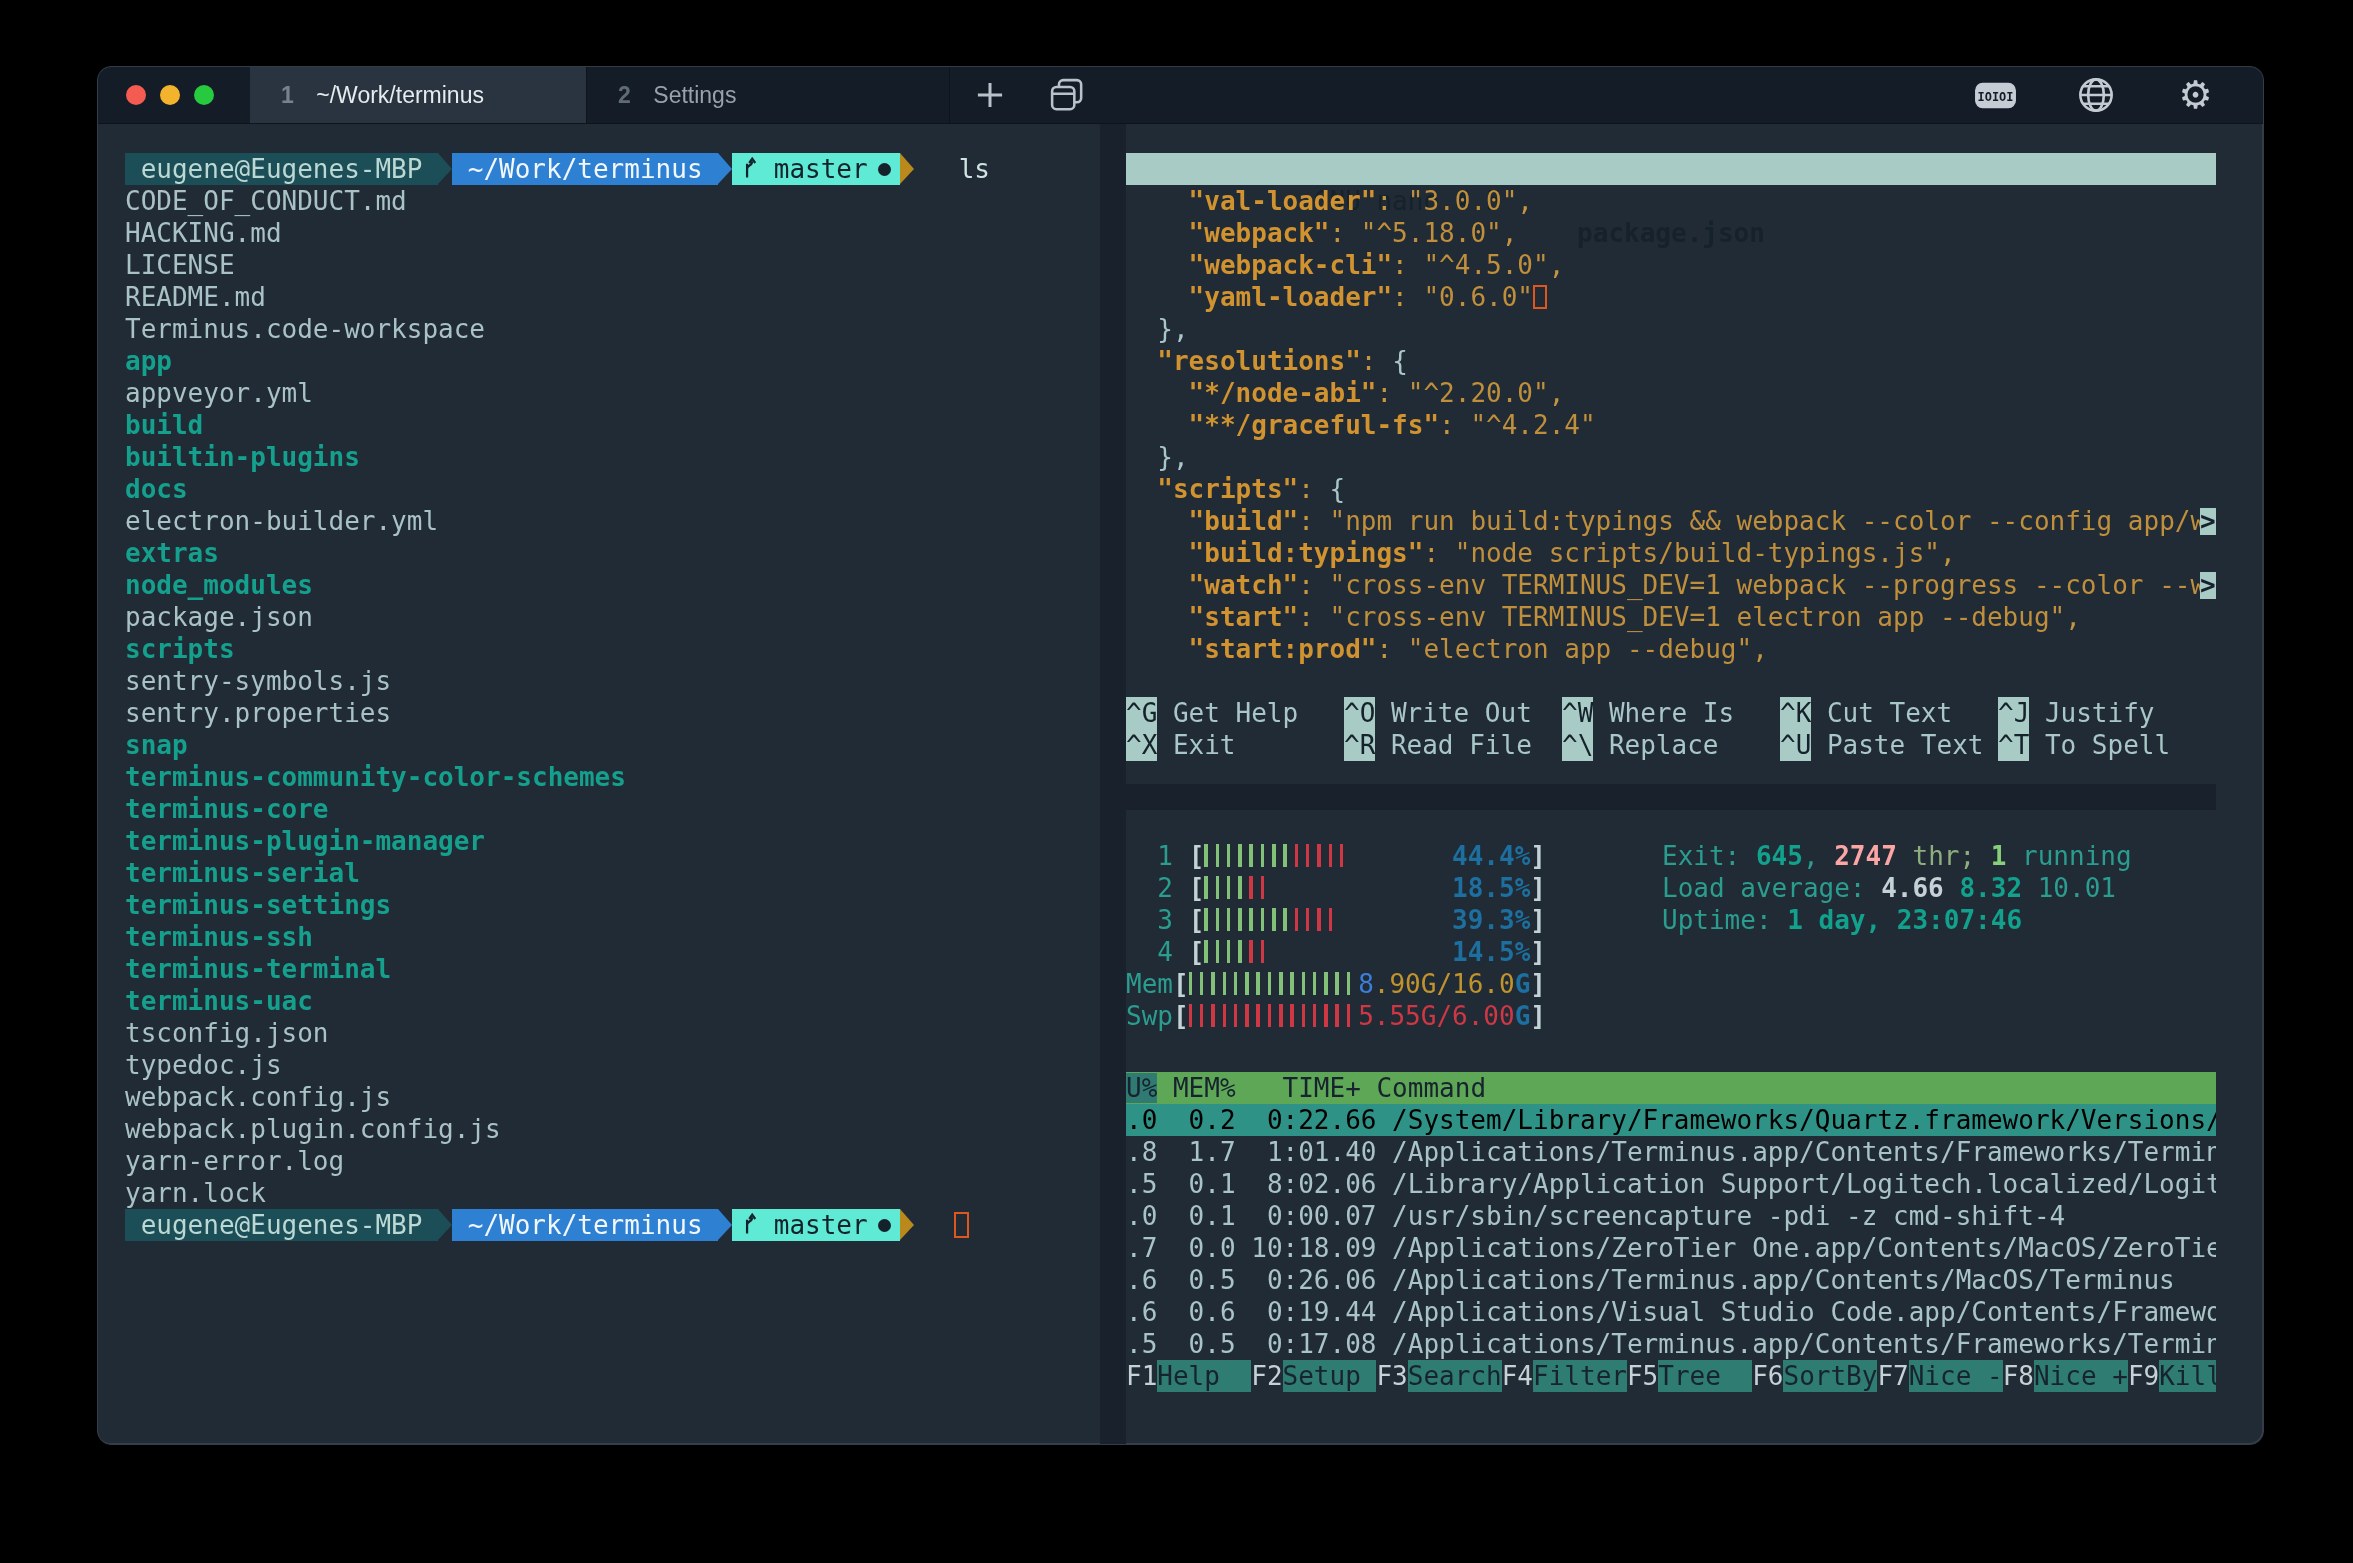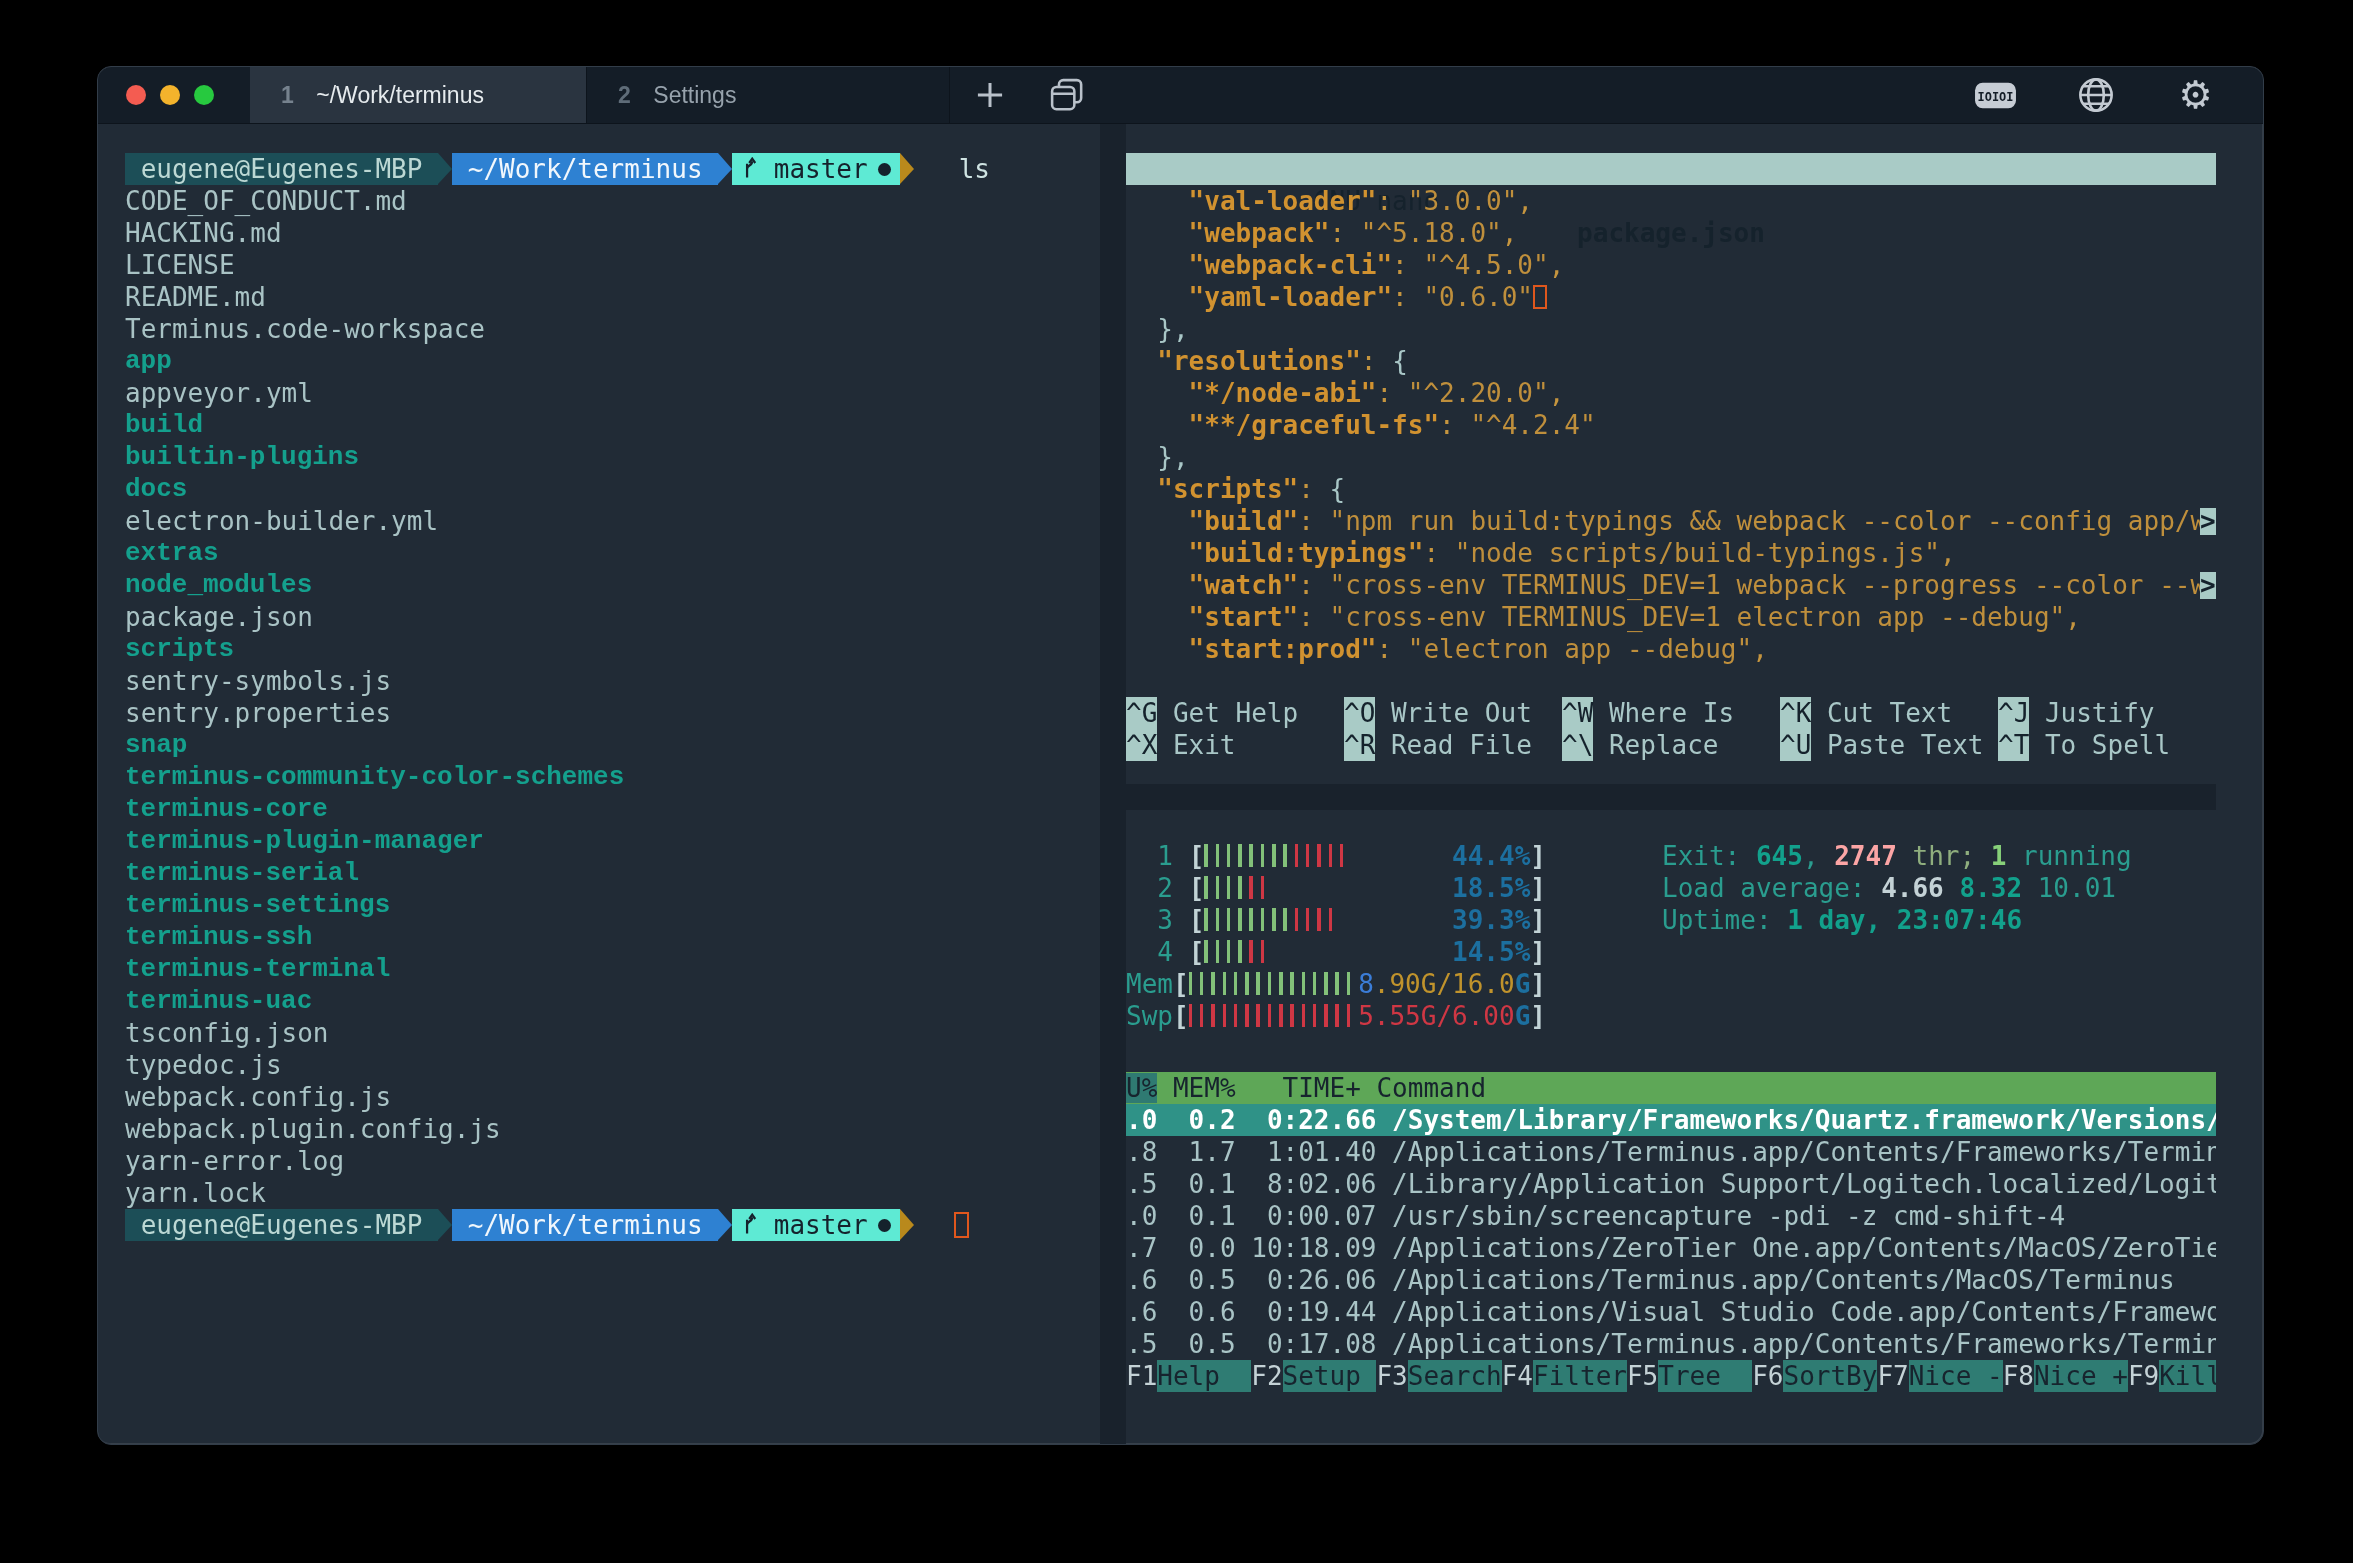--- a/index.html
+++ b/index.html
@@ -26,21 +26,21 @@
   .tb-btn{display:flex;align-items:center;justify-content:center;width:55px;flex:none;background:none;border:none;padding:0;cursor:pointer;}
   .tb-right{margin-left:auto;display:flex;align-items:center;gap:45px;padding-right:40px;}
   .gear-glyph{font-family:"DejaVu Sans",sans-serif;font-size:38px;color:#c3cad2;line-height:1;}
   
   .content{display:flex;height:1321px;}
   .pane-left{width:1002px;flex:none;padding:29px 0 0 27px;overflow:hidden;}
   .vdivider{width:26px;flex:none;background:#19222c;}
   .pane-right{flex:1;padding:29px 47px 0 0;overflow:hidden;}
   .rline{height:32px;line-height:32px;font-size:26px;white-space:pre;position:relative;overflow:hidden;}
   .lline{height:32px;line-height:32px;font-size:26px;white-space:pre;color:#a9c3c5;}
-  .lline.dir{color:#14a08d;font-weight:bold;font-family:Liberation Mono, monospace;}
+  .lline.dir{color:#14a08d;font-weight:bold;}
   
   .promptline{display:flex;align-items:stretch;height:32px;font-size:26px;line-height:32px;white-space:pre;}
   .pseg{display:flex;align-items:center;}
   .seg1{background:#1c4e57;color:#bcd8d4;}
   .seg2{background:#2e81d2;color:#f1f7fc;}
   .seg3{background:#5eead4;color:#15222c;}
   .arr{width:0;height:0;border-top:16.4px solid transparent;border-bottom:15.6px solid transparent;border-left-width:14px;border-left-style:solid;}
   .a1{border-left-color:#1c4e57;}
   .a2{border-left-color:#2e81d2;}
   .a3{border-left-color:#b9891c;}
@@ -77,21 +77,21 @@
   .gld{color:#c0932c;}
   .red2{color:#cf3744;}
   .stats{position:absolute;left:536px;top:0;}
   .t{color:#2a9d8f;} .tb{color:#12a18c;font-weight:bold;} .t2{color:#2a9d8f;}
   .gb{color:#fca5a5;font-weight:bold;} .ol{color:#8fae7e;} .lgb{color:#87d079;font-weight:bold;}
   .gyb{color:#c4d2d6;font-weight:bold;}
   .ptable{margin-top:40px;}
   .phead{background:#5ea757;color:#17242e;}
   .phead .sortcol{background:#2f7a72;}
   .prow{color:#a9c4c6;}
-  .prow.sel{background:#2f9287;color:#ffffff;font-weight:bold;}
+  .prow.sel{background:#2f9287;color:#000000;}
   .fbar{display:flex;white-space:pre;overflow:hidden;height:32px;font-size:26px;line-height:32px;}
   .fk{color:#c4d2d6;}
   .fl{background:#2f7c73;color:#17242e;}
 </style>
 </head>
 <body>
 
 <div class="window">
   <div class="titlebar">
     <div class="traffic">

